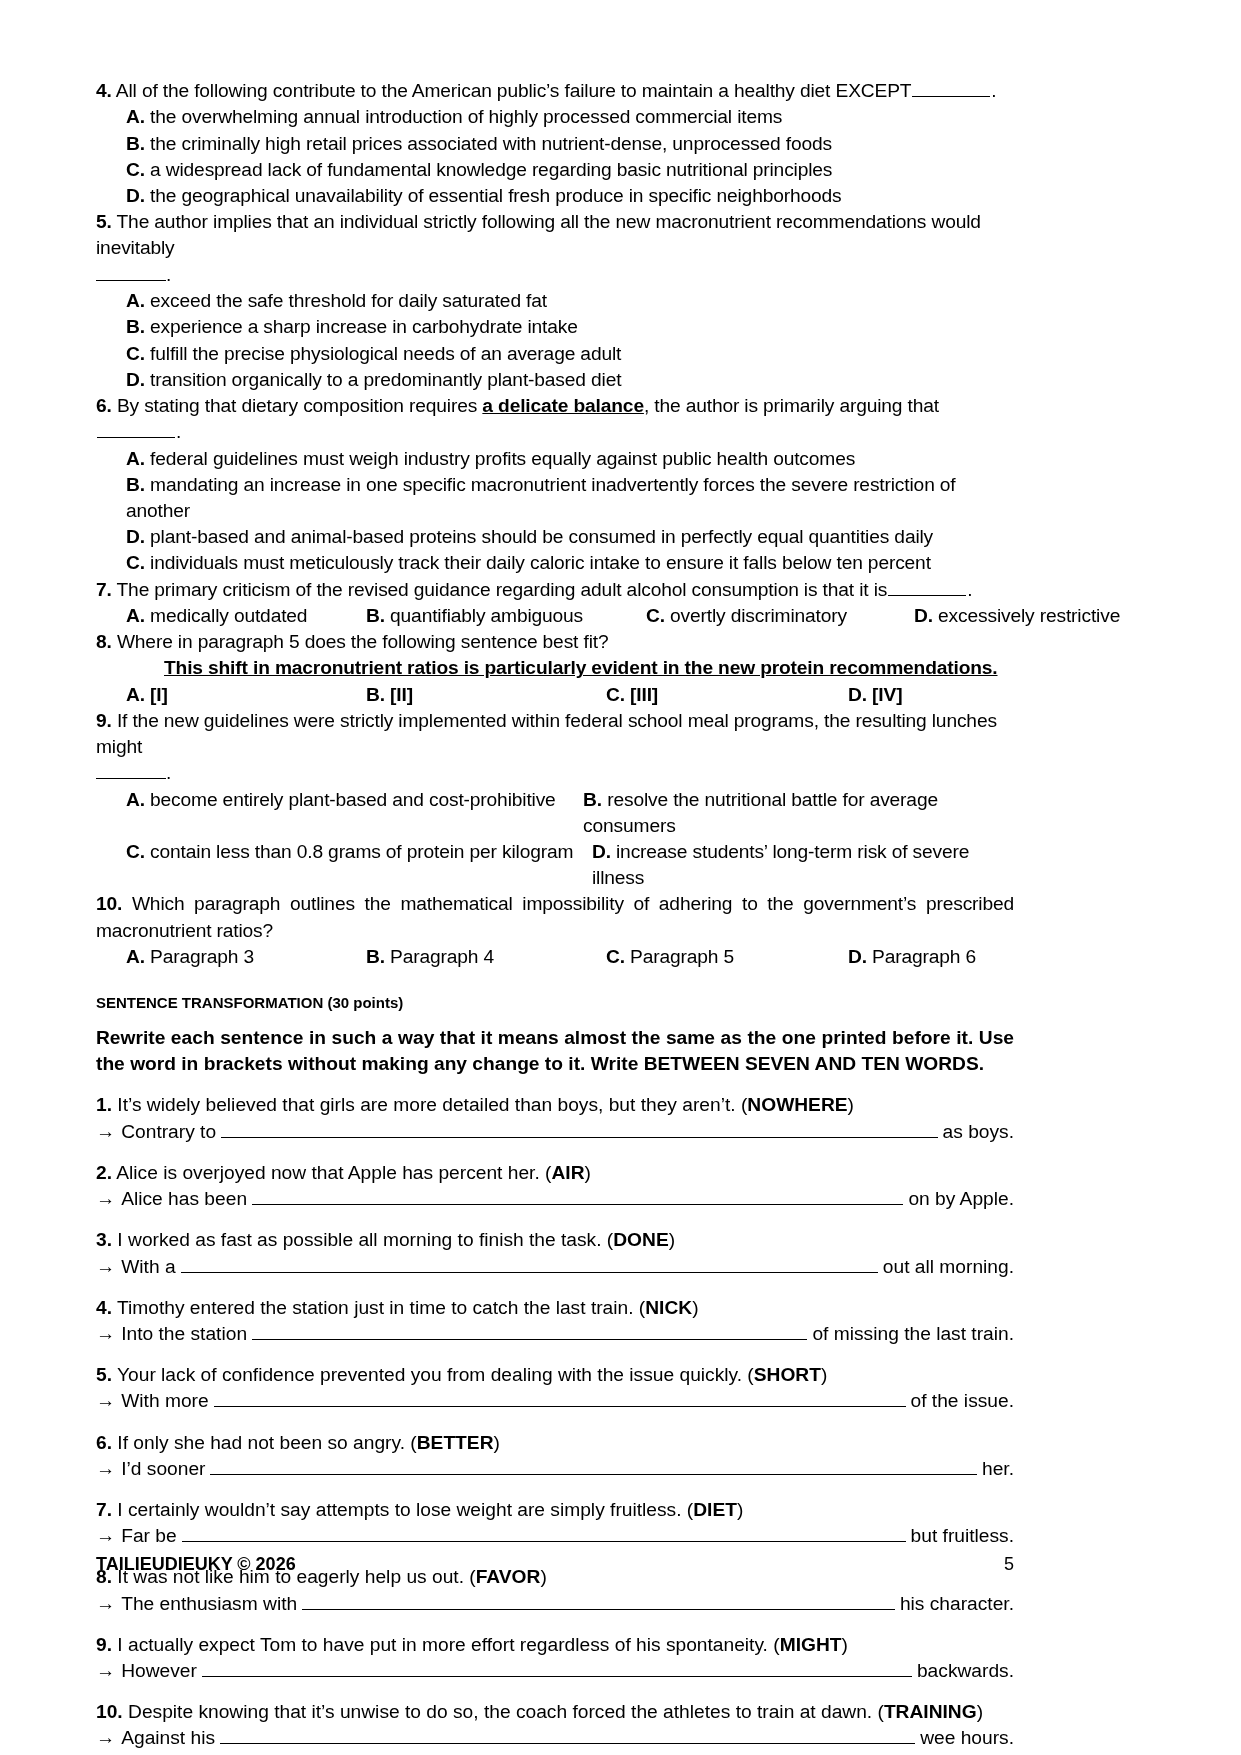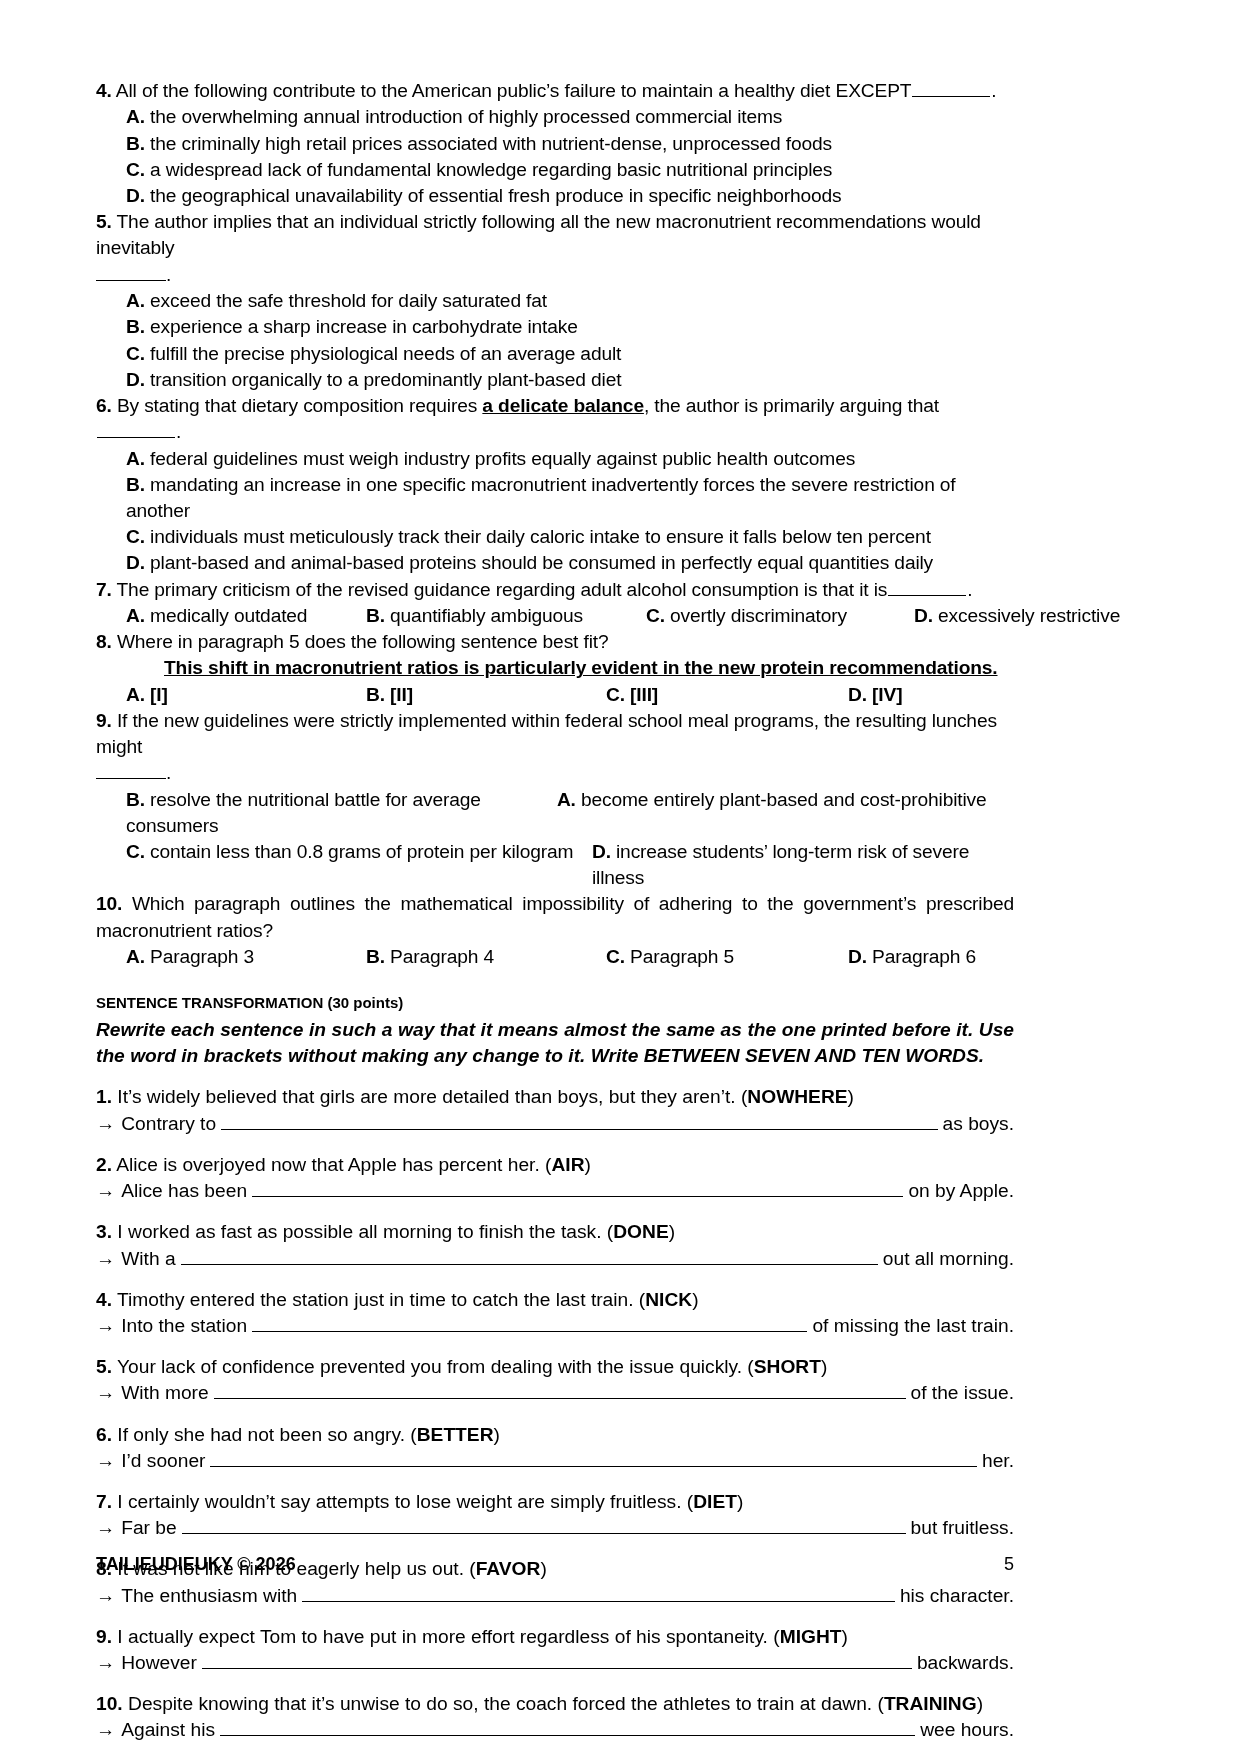--- a/index.html
+++ b/index.html
@@ -63,24 +63,23 @@
     display: flex;
     padding-left: 30px;
   }
   .section-head {
     font-weight: bold;
     font-size: 15px;
     margin-top: 24px;
   }
   .section-instr {
     font-weight: bold;
-    font-style: italic;
     font-size: 19.2px;
     line-height: 26.2px;
-    margin-top: 6px;
+    margin-top: 14px;
     text-align: justify;
     text-align-last: left;
   }
   .st-block { margin-top: 0; }
   .st-q {
     font-size: 19.2px;
     line-height: 26.2px;
     margin-top: 15px;
   }
   .st-a {
@@ -175,26 +174,26 @@
   </div>
   <div class="body-text opt-line">
     <b>A.</b>
     <span>federal guidelines must weigh industry profits equally against public health outcomes</span>
   </div>
   <div class="body-text opt-line">
     <b>B.</b>
     <span>mandating an increase in one specific macronutrient inadvertently forces the severe restriction of another</span>
   </div>
   <div class="body-text opt-line">
+    <b>D.</b>
+    <span>plant-based and animal-based proteins should be consumed in perfectly equal quantities daily</span>
+  </div>
+  <div class="body-text opt-line">
     <b>C.</b>
     <span>individuals must meticulously track their daily caloric intake to ensure it falls below ten percent</span>
-  </div>
-  <div class="body-text opt-line">
-    <b>D.</b>
-    <span>plant-based and animal-based proteins should be consumed in perfectly equal quantities daily</span>
   </div>
 
   <div class="body-text q-line">
     <b>7.</b>
     <span>The primary criticism of the revised guidance regarding adult alcohol consumption is that it is</span><span class="blank-inline"></span><span>.</span>
   </div>
   <div class="body-text opts-row">
     <div style="width:240px">
       <b>A.</b>
       <span>medically outdated</span>
@@ -240,27 +239,27 @@
   </div>
 
   <div class="body-text q-line">
     <b>9.</b>
     <span>If the new guidelines were strictly implemented within federal school meal programs, the resulting lunches might</span>
   </div>
   <div class="body-text q-line">
     <span class="blank-start"></span><span>.</span>
   </div>
   <div class="body-text two-col-row">
+    <div style="width:480px">
+      <b>A.</b>
+      <span>become entirely plant-based and cost-prohibitive</span>
+    </div>
     <div>
       <b>B.</b>
       <span>resolve the nutritional battle for average consumers</span>
-    </div>
-    <div style="width:480px">
-      <b>A.</b>
-      <span>become entirely plant-based and cost-prohibitive</span>
     </div>
   </div>
   <div class="body-text two-col-row">
     <div style="width:480px">
       <b>C.</b>
       <span>contain less than 0.8 grams of protein per kilogram</span>
     </div>
     <div>
       <b>D.</b>
       <span>increase students’ long-term risk of severe illness</span>

